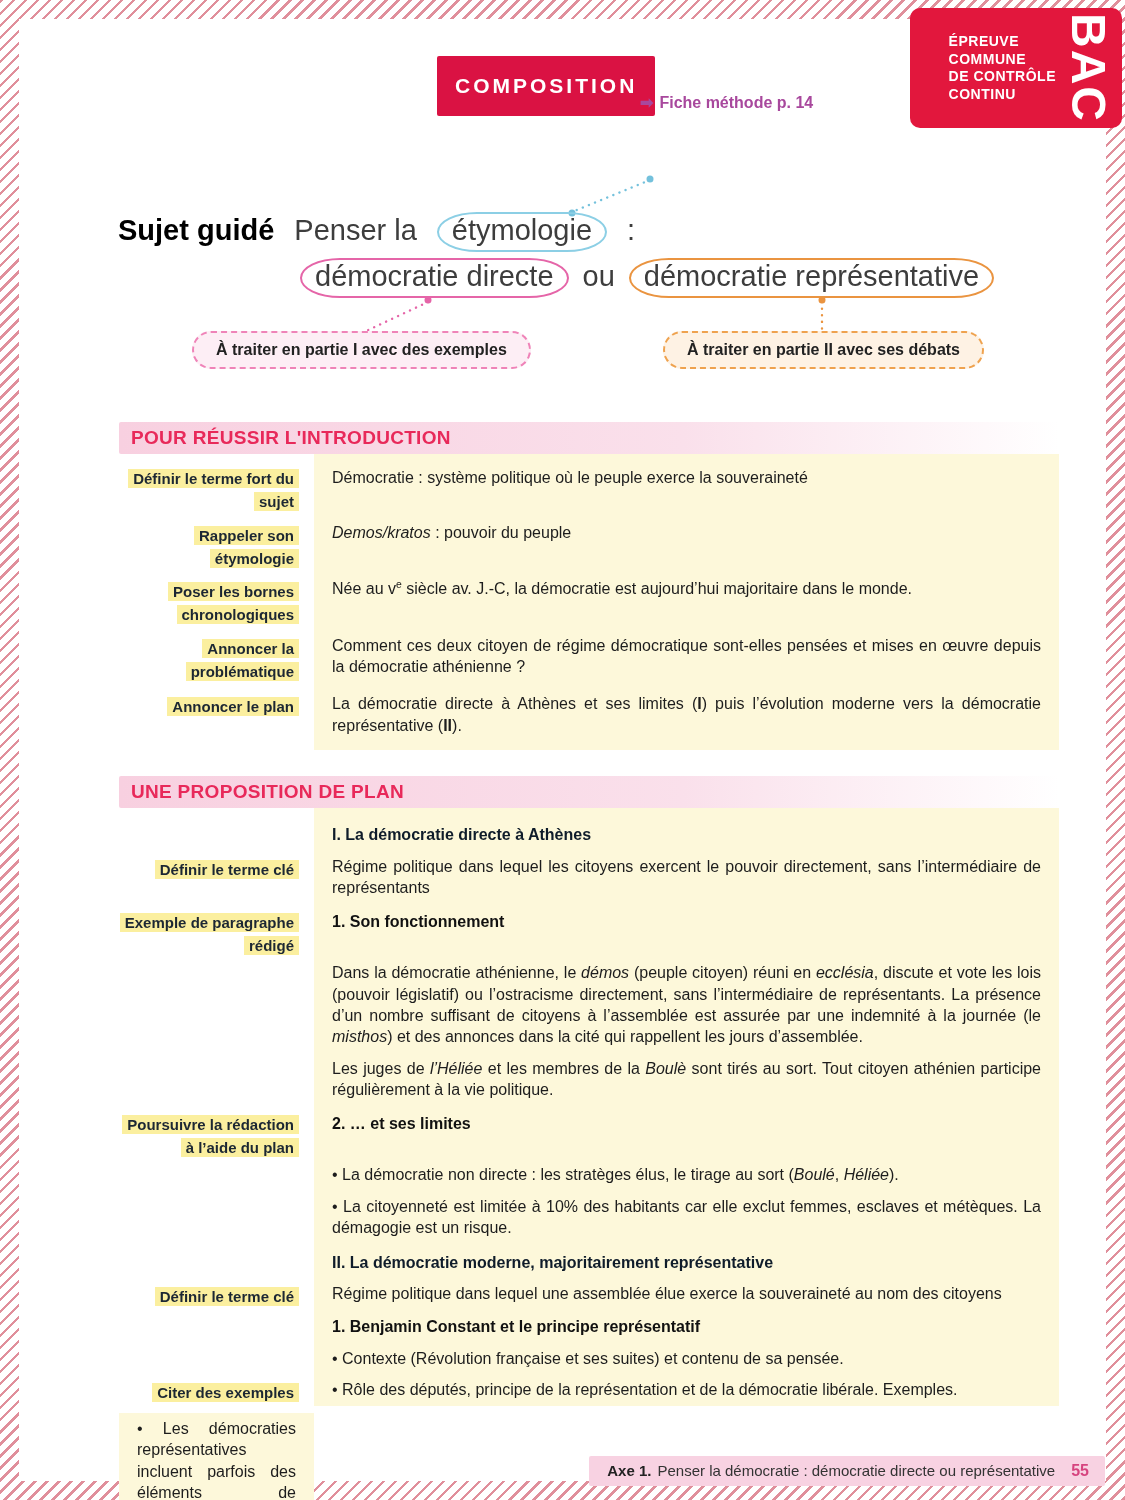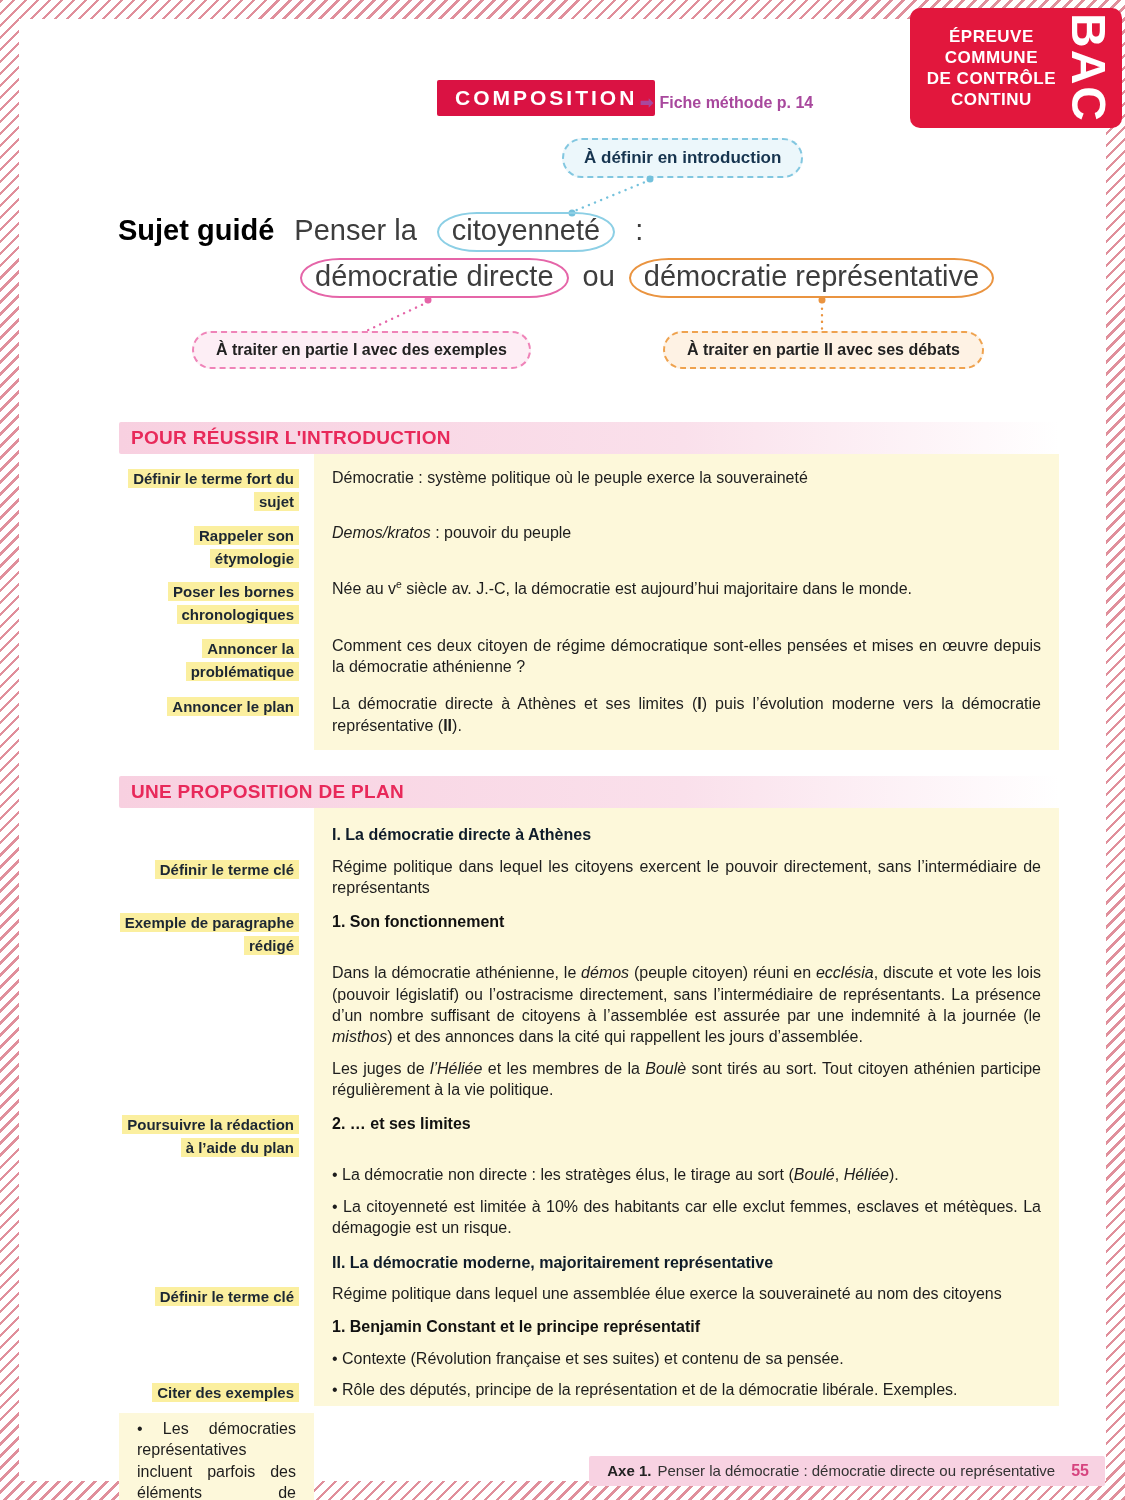--- a/index.html
+++ b/index.html
@@ -6,31 +6,31 @@
   .page{
     position:relative;width:1125px;height:1500px;overflow:hidden;
     font-family:"Liberation Sans",sans-serif;
     background:repeating-linear-gradient(135deg,#e08f9b 0 2.5px,#ffffff 2.5px 8.5px);
   }
   .sheet{position:absolute;inset:19px;background:#ffffff;z-index:1;}
   .page > *{z-index:2;}
 
   
   .banner{
-    position:absolute;left:437px;top:80px;background:#da1243;color:#fff;
-    font-weight:bold;font-size:21px;letter-spacing:3px;padding:6px 18px;border-radius:2px;
+    position:absolute;left:437px;top:56px;background:#da1243;color:#fff;
+    font-weight:bold;font-size:21px;letter-spacing:3px;padding:18px 18px;border-radius:2px;
   }
   .fiche{position:absolute;left:640px;top:93px;color:#a8489d;font-weight:bold;font-size:16px;}
   .fiche .arr{margin-right:6px;}
   .badge{
     position:absolute;top:8px;right:3px;width:212px;height:120px;background:#e2173d;
     border-radius:10px;display:flex;align-items:center;justify-content:flex-end;
     padding:0 10px 0 0;box-sizing:border-box;color:#fff;
   }
-  .badge-lines{text-align:center;font-weight:bold;font-size:17px;line-height:1.25;letter-spacing:0.5px;}
+  .badge-lines{text-align:left;font-weight:bold;font-size:14px;line-height:1.25;letter-spacing:0.5px;}
   .badge-bac{
     writing-mode:vertical-rl;font-weight:bold;font-size:48px;letter-spacing:2px;
     margin-left:8px;line-height:1;
   }
   .bubble{
     position:absolute;left:562px;top:138px;background:#ecf7fb;border:2px dashed #82c7e0;
     border-radius:22px;padding:8px 20px;font-weight:bold;font-size:17px;color:#16344f;
   }
   .connectors{position:absolute;left:0;top:0;pointer-events:none;}
   .c-blue{stroke:#74c1dc;}  .c-pink{stroke:#e565a8;}  .c-orange{stroke:#ea9440;}
@@ -96,36 +96,35 @@
   <div class="badge">
     <div class="badge-lines">
       <div>ÉPREUVE</div>
       <div>COMMUNE</div>
       <div>DE CONTRÔLE</div>
       <div>CONTINU</div>
     </div>
     <div class="badge-bac">BAC</div>
   </div>
 
-  <div class="bubble">À définir en introduction</div>
 
   <svg class="connectors" width="1125" height="400" viewBox="0 0 1125 400">
     <path class="c-blue" d="M650,180 L572,212"></path>
     <circle class="f-blue" cx="650" cy="179" r="3.5"></circle>
     <circle class="f-blue" cx="572" cy="213" r="3.5"></circle>
     <path class="c-pink" d="M428,302 L364,332"></path>
     <circle class="f-pink" cx="428" cy="300" r="3.5"></circle>
     <path class="c-orange" d="M822,302 L822,331"></path>
     <circle class="f-orange" cx="822" cy="300" r="3.5"></circle>
   </svg>
 
   <div class="subject-line1">
     <span class="kicker">Sujet guidé</span>
     <span class="t">Penser la</span>
-    <span class="circle blue">citoyenneté</span>
+    <span class="circle blue">étymologie</span>
     <span class="t">:</span>
   </div>
 
   <div class="subject-line2">
     <span class="circle pink">démocratie directe</span>
     <span class="t">ou</span>
     <span class="circle orange">démocratie représentative</span>
   </div>
 
   <div class="callout callout-left">À traiter en partie I avec des exemples</div>

